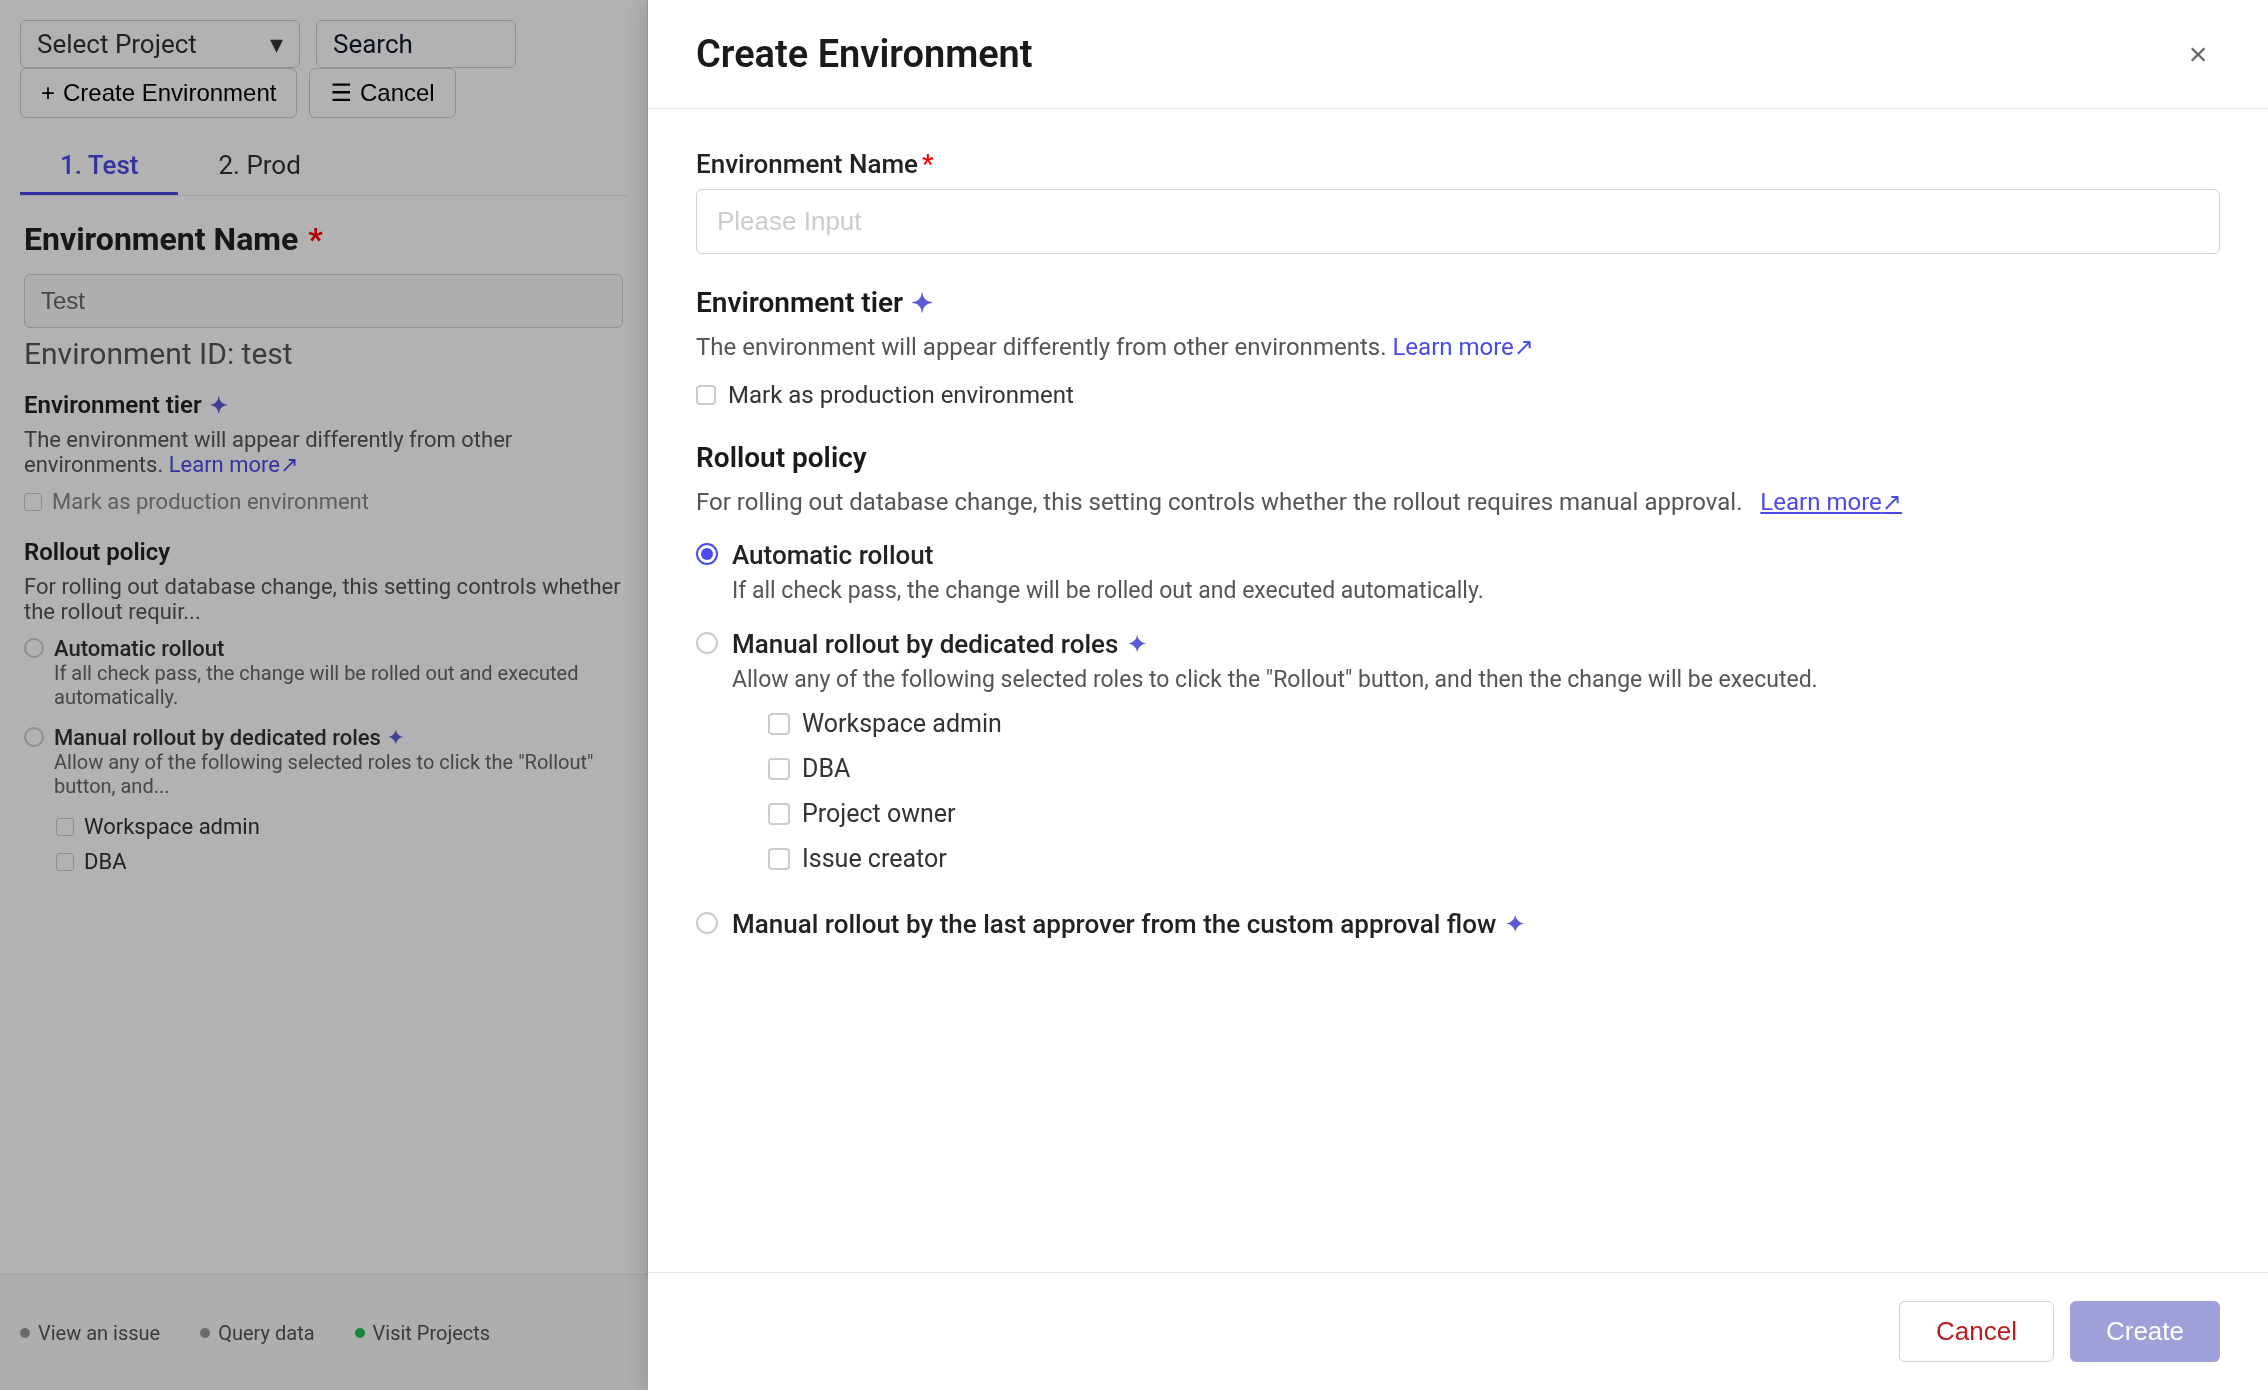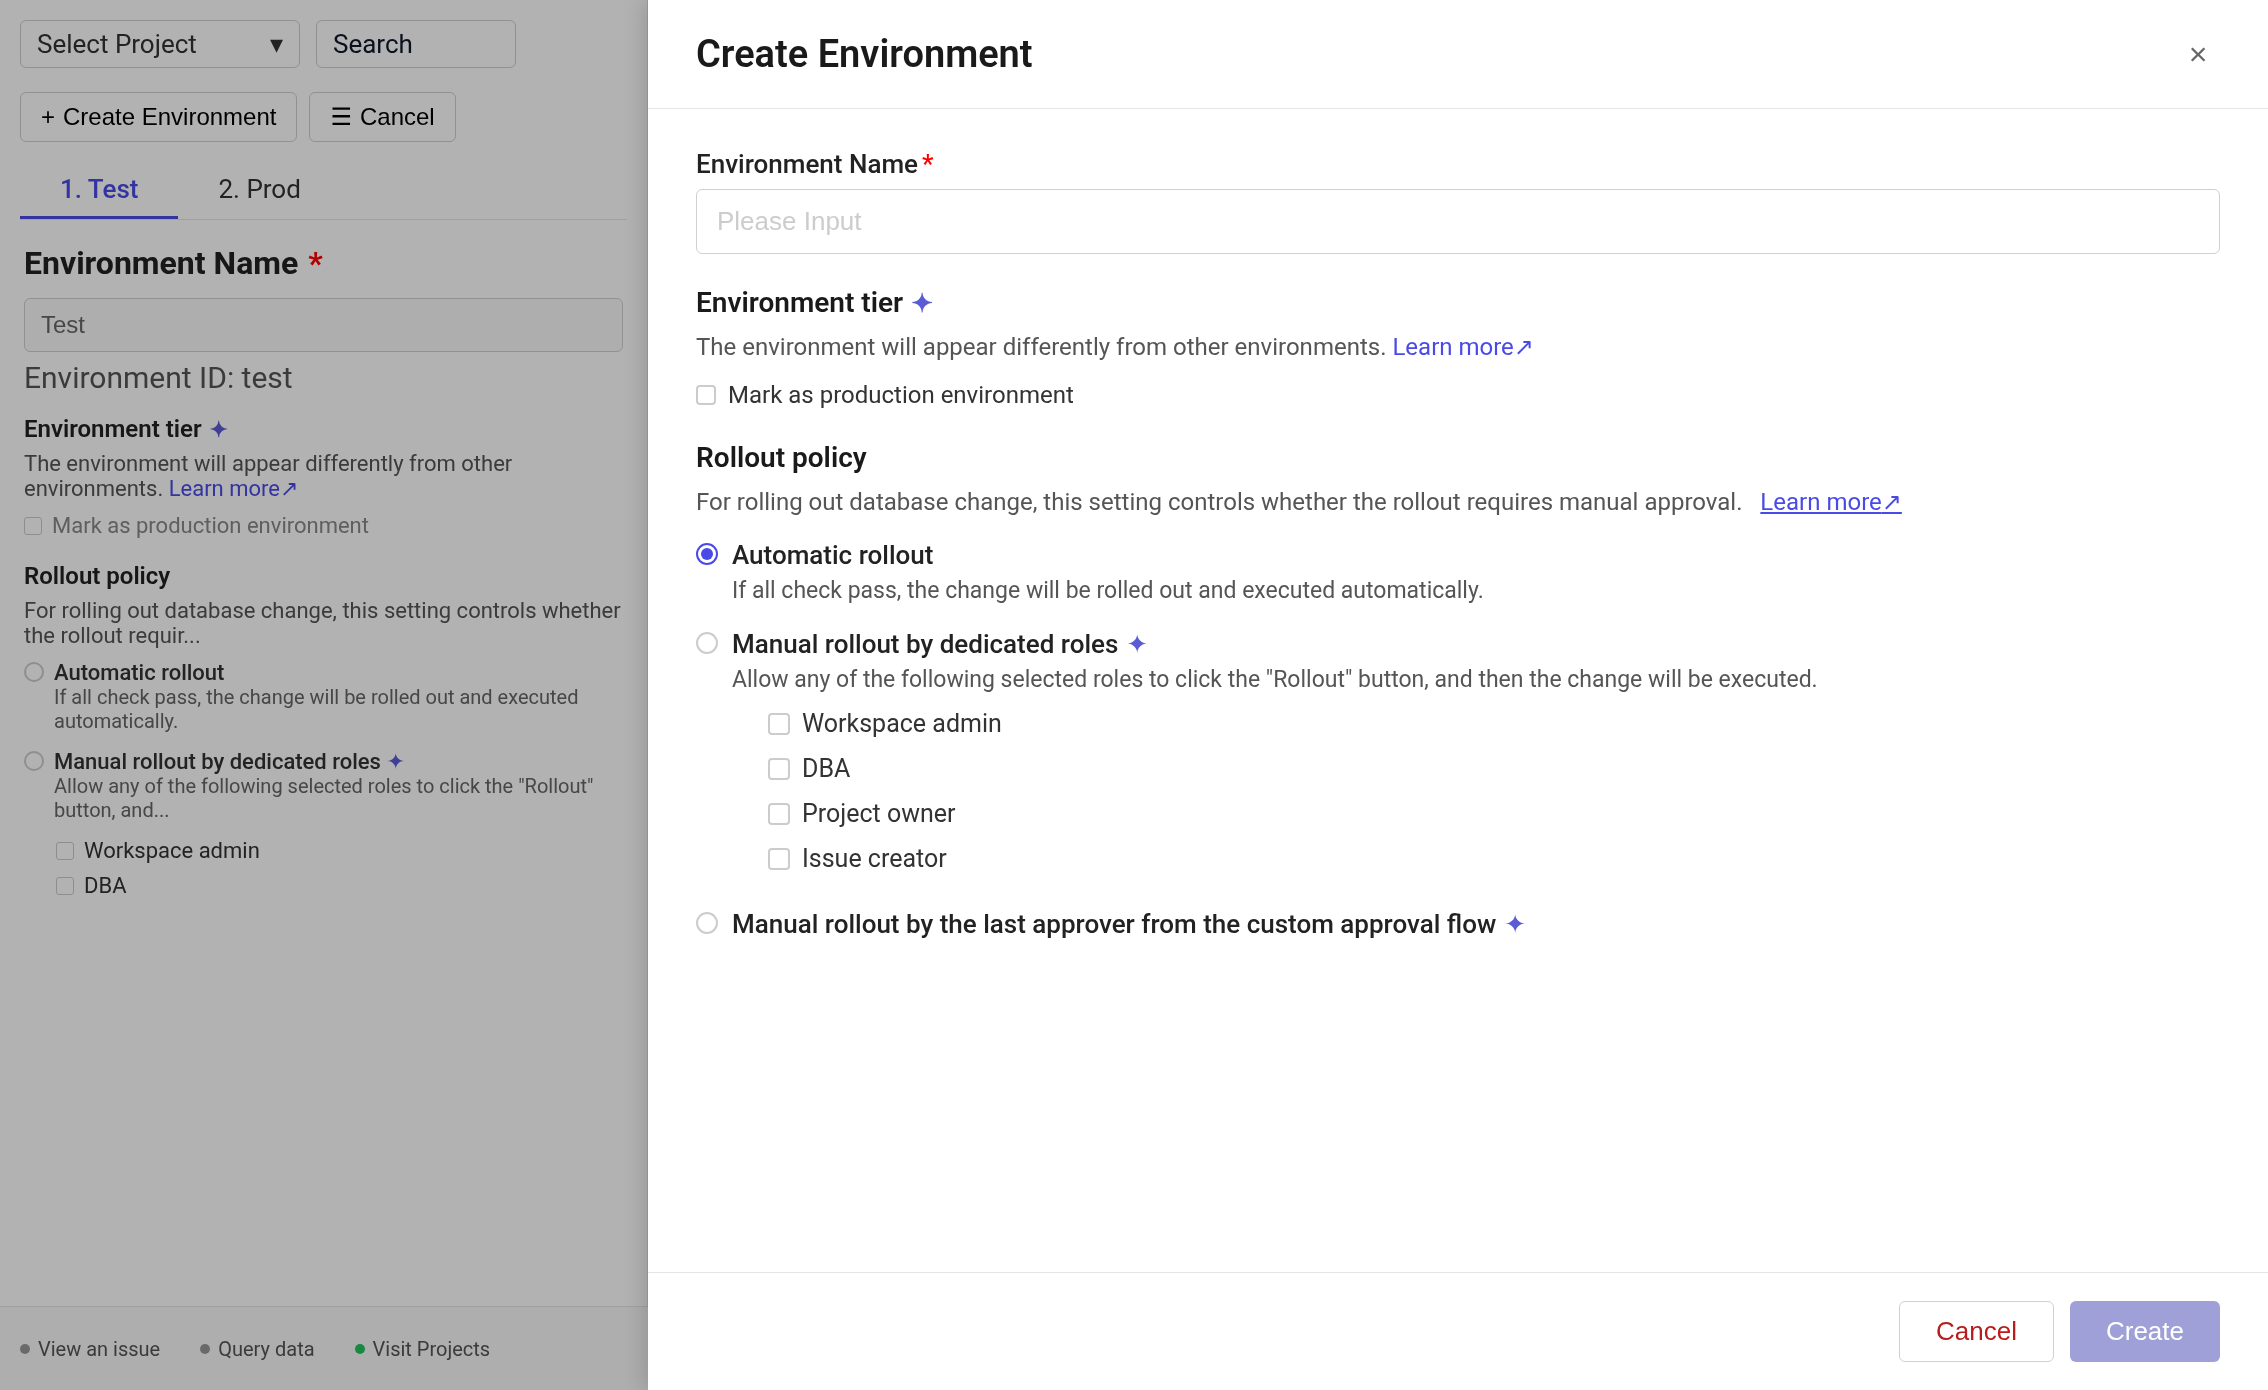--- a/index.html
+++ b/index.html
@@ -20,21 +20,20 @@
       height: 1390px;
       background: #fff;
       border-right: 1px solid #e5e5e5;
       padding: 20px;
     }
 
     .bg-top-bar {
       display: flex;
       align-items: center;
       gap: 16px;
-      margin-bottom: 24px;
     }
 
     .select-project-btn {
       display: flex;
       align-items: center;
       justify-content: space-between;
       width: 280px;
       padding: 8px 16px;
       border: 1px solid #d0d0d0;
       border-radius: 6px;
@@ -242,21 +241,21 @@
       background: #fff;
       flex-shrink: 0;
     }
 
     
     .bottom-bar {
       position: absolute;
       bottom: 0;
       left: 0;
       width: 648px;
-      height: 84px;
+      height: 116px;
       background: #f9f9f9;
       border-top: 1px solid #e5e5e5;
       display: flex;
       align-items: center;
       gap: 40px;
       padding: 0 20px;
     }
 
     .bottom-item {
       display: flex;

